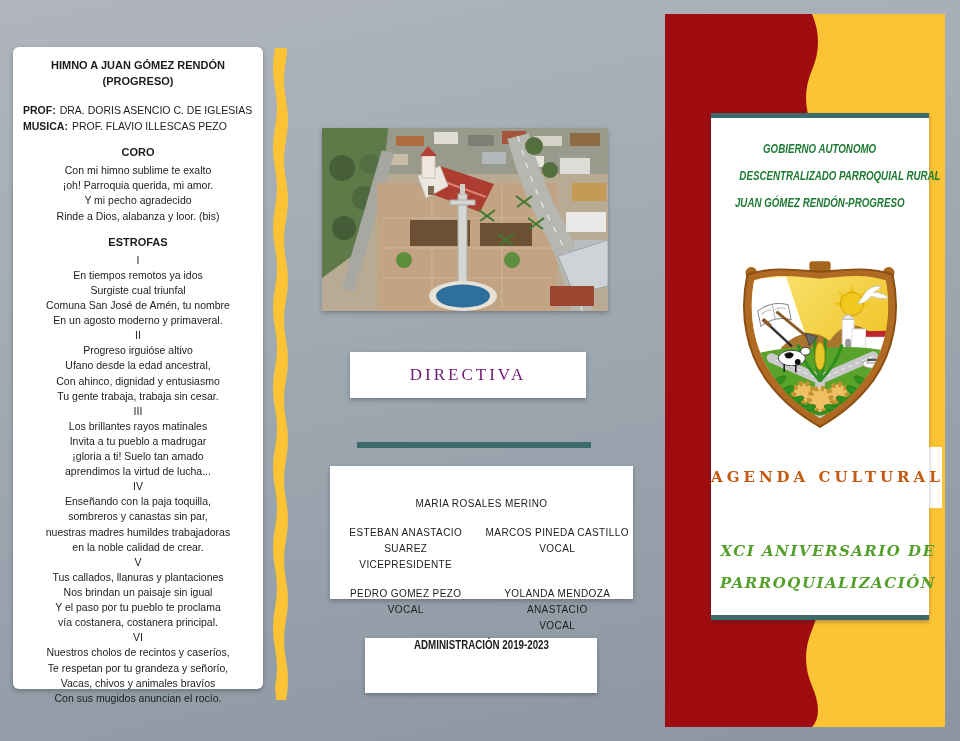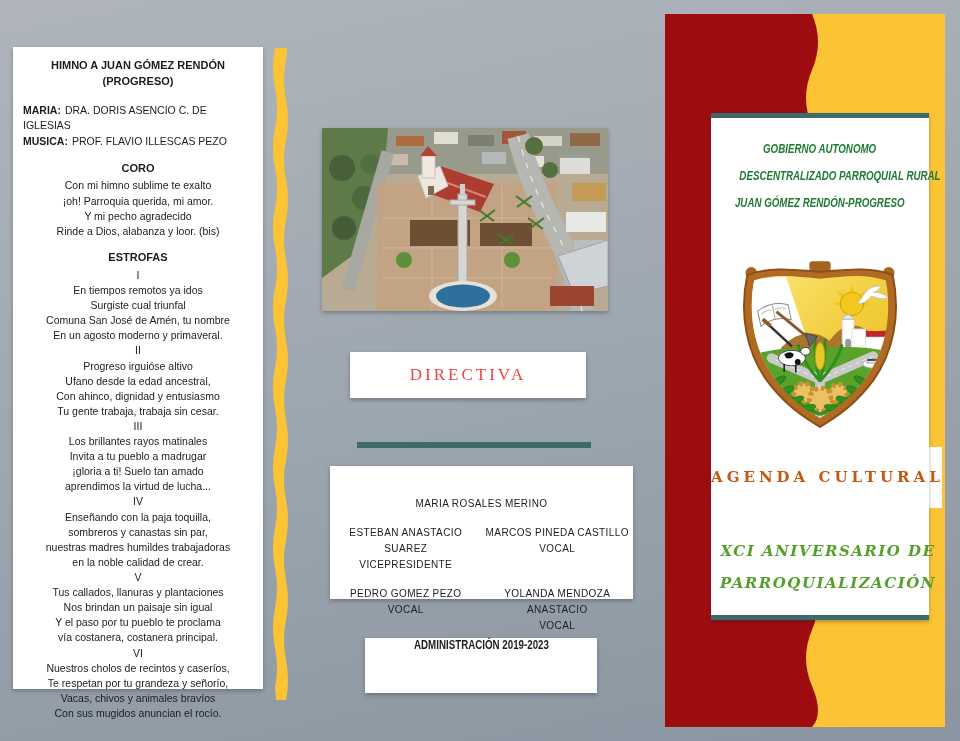--- a/index.html
+++ b/index.html
@@ -4,34 +4,34 @@
 <style>
   html,body{margin:0;padding:0;}
   .stage{
     position:relative;width:960px;height:741px;overflow:hidden;
     background:linear-gradient(168deg,var(--bg-top,#b0b5bc) 0%,#9da7b0 50%,var(--bg-bottom,#8a95a1) 100%);
     font-family:"Liberation Sans",sans-serif;color:#1c1c1c;
   }
   .shadow{box-shadow:0 2px 4px rgba(40,40,55,.35);}
   
   .hymn-panel{position:absolute;left:13px;top:47px;width:250px;height:642px;background:#fff;
-    box-sizing:border-box;padding:11px 8px;font-size:10.5px;line-height:1.45;}
+    box-sizing:border-box;padding:11px 8px;font-size:10.5px;line-height:1.45;border-radius:6px;}
   .hymn-title{font-weight:bold;font-size:11px;text-align:center;margin-bottom:13px;}
   .credit{font-size:10.5px;text-align:left;margin:0 0 1px 2px;}
   .credit .lbl{font-weight:bold;}
   .credit .val{margin-left:4px;}
   .sec-heading{font-weight:bold;font-size:11px;text-align:center;margin:11px 0 2px 0;}
   .stanza{white-space:pre-line;text-align:center;font-size:10.5px;line-height:1.44;}
   
   .yellow-strip{position:absolute;left:268px;top:48px;width:25px;height:652px;}
   
   .photo-box{position:absolute;left:322px;top:128px;width:286px;height:183px;background:#b9ab93;}
   .directiva-box{position:absolute;left:350px;top:352px;width:236px;height:46px;background:#fff;
     display:flex;align-items:center;justify-content:center;
-    font-family:"Liberation Serif",serif;font-size:17px;letter-spacing:3px;color:#ef4444;}
+    font-family:"Liberation Serif",serif;font-size:17px;letter-spacing:3px;color:#701a75;}
   .teal-bar{position:absolute;left:357px;top:442px;width:234px;height:6px;background:var(--teal-border,#3d6a6a);}
   .names-box{position:absolute;left:330px;top:466px;width:303px;height:133px;background:#fff;
     box-sizing:border-box;padding-top:30px;font-size:10px;letter-spacing:.4px;}
   .member{text-align:center;line-height:1.6;}
   .mrow{display:flex;margin-top:13px;}
   .mrow .member{flex:1;}
   .admin-box{position:absolute;left:365px;top:638px;width:232px;height:55px;background:#fff;
     display:flex;justify-content:center;font-weight:bold;font-size:12.5px;}
   .cond{display:inline-block;transform:scaleX(.78);transform-origin:50% 50%;white-space:nowrap;font-weight:bold;}
   
@@ -49,21 +49,21 @@
     letter-spacing:1.5px;line-height:2.1;color:var(--anniversary-green,#55a02c);padding-left:8px;}
 </style>
 </head>
 <body>
 
 <div class="stage">
 
   <div class="hymn-panel shadow">
     <div class="hymn-title">HIMNO A JUAN GÓMEZ RENDÓN (PROGRESO)</div>
     <div class="credit">
-      <span class="lbl">MARIA:</span><span class="val">DRA. DORIS ASENCIO C. DE IGLESIAS</span>
+      <span class="lbl">PROF:</span><span class="val">DRA. DORIS ASENCIO C. DE IGLESIAS</span>
     </div>
     <div class="credit">
       <span class="lbl">MUSICA:</span><span class="val">PROF. FLAVIO ILLESCAS PEZO</span>
     </div>
     <div class="sec-heading">CORO</div>
     <div class="stanza">Con mi himno sublime te exalto
 ¡oh! Parroquia querida, mi amor.
 Y mi pecho agradecido
 Rinde a Dios, alabanza y loor. (bis)</div>
     <div class="sec-heading">ESTROFAS</div>

